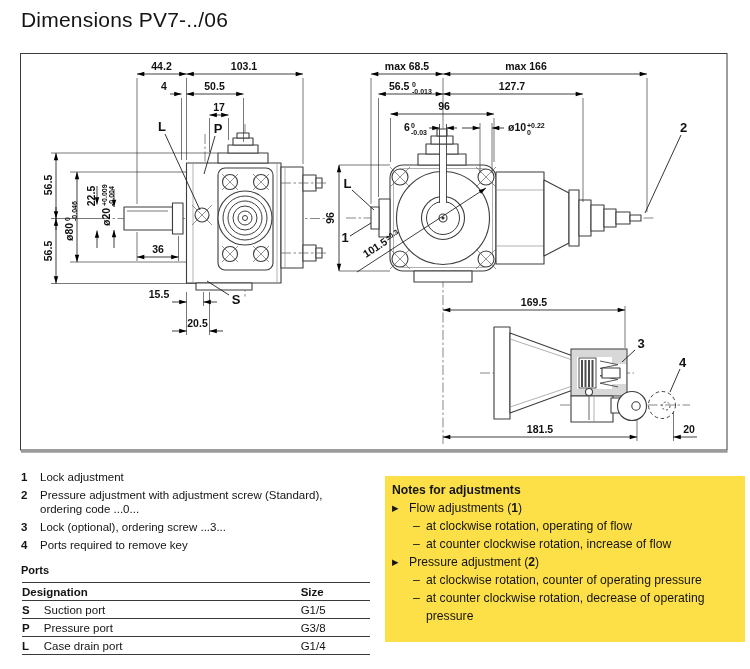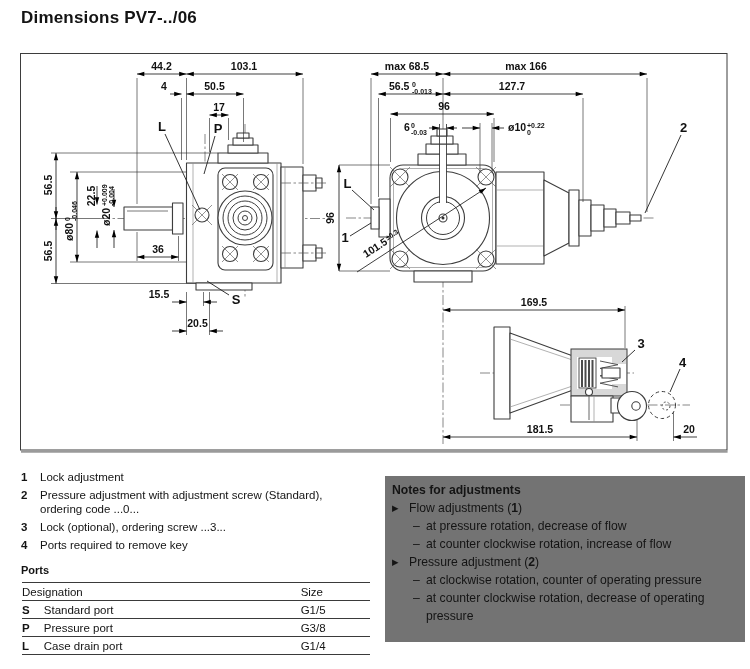--- a/index.html
+++ b/index.html
@@ -2,21 +2,21 @@
 <html><head>
 <meta charset="utf-8">
 <style>
   html,body{margin:0;padding:0;}
   body{
     width:750px;height:669px;position:relative;background:#fff;
     font-family:"Liberation Sans","DejaVu Sans",sans-serif;color:#141414;
     overflow:hidden;
   }
   .abs{position:absolute;}
-  .title{left:21px;top:8px;font-size:17px;font-weight:bold;letter-spacing:.2px;}
+  .title{left:21px;top:8px;font-size:21px;font-weight:normal;letter-spacing:.2px;}
   svg{position:absolute;left:0;top:0;}
   svg text{font-family:"Liberation Sans","DejaVu Sans",sans-serif;fill:#111;}
   .dt{font-size:10.5px;font-weight:bold;text-anchor:middle;}
   .dta{font-size:10.5px;font-weight:bold;text-anchor:start;}
   .tol{font-size:7px;font-weight:bold;}
   .lbl{font-size:13px;font-weight:bold;text-anchor:middle;}
   .o1{fill:#fff;stroke:#3d3d3d;stroke-width:1.1;stroke-linejoin:round;}
   .o2{fill:none;stroke:#8f8f8f;stroke-width:.7;}
   .o3{fill:#d8d8d8;stroke:#3d3d3d;stroke-width:1;}
   .ext{stroke:#2e2e2e;stroke-width:.65;fill:none;}
@@ -28,26 +28,26 @@
   
   .legend{left:21px;top:470px;width:330px;}
   .lg-row{display:flex;font-size:11.5px;line-height:14px;margin-bottom:4px;}
   .lg-num{width:19px;font-weight:bold;flex:0 0 19px;}
   .lg-text{flex:1;}
   
   .ports-head{left:21px;top:564px;font-size:11px;font-weight:bold;}
   .ports{left:22px;top:582px;}
   table{border-collapse:collapse;width:348px;font-size:11.5px;border-top:1.5px solid #3a3a3a;}
   th,td{text-align:left;padding:2.5px 2px 2.5px 0;}
-  th{border-bottom:1.5px solid #3a3a3a;font-weight:normal;}
+  th{border-bottom:1.5px solid #3a3a3a;font-weight:bold;}
   td{border-bottom:1.2px solid #3a3a3a;}
   .col-key{width:20px;font-weight:bold;}
   .col-size{width:68px;}
   
-  .notes{left:385px;top:476px;width:360px;height:166px;background:#737373;
+  .notes{left:385px;top:476px;width:360px;height:166px;background:#fde047;
          box-sizing:border-box;padding:5px 8px 6px 7px;font-size:12.2px;}
   .notes-head{font-weight:bold;line-height:18px;}
   .note-row{display:flex;line-height:18px;}
   .nb{width:17px;flex:0 0 17px;font-size:8.5px;line-height:18px;}
   .nt{flex:1;}
   .note-sub{display:flex;line-height:18px;margin-left:21px;}
   .nd{width:13px;flex:0 0 13px;}
   .ns{flex:1;}
 </style>
 </head>
@@ -386,21 +386,21 @@
       </colgroup>
     <thead>
       <tr>
         <th colspan="2">Designation</th>
         <th>Size</th>
       </tr>
     </thead>
     <tbody>
       <tr>
         <td class="col-key">S</td>
-        <td>Standard port</td>
+        <td>Suction port</td>
         <td class="col-size">G1/5</td>
       </tr>
       <tr>
         <td class="col-key">P</td>
         <td>Pressure port</td>
         <td class="col-size">G3/8</td>
       </tr>
       <tr>
         <td class="col-key">L</td>
         <td>Case drain port</td>
@@ -411,21 +411,21 @@
 </div>
 
 <div class="abs notes">
   <div class="notes-head">Notes for adjustments</div>
   <div class="note-row">
     <span class="nb">▶</span>
     <span class="nt"><span>Flow adjustments (</span><b>1</b><span>)</span></span>
   </div>
   <div class="note-sub">
     <span class="nd">–</span>
-    <span class="ns">at pressure rotation, decrease of flow</span>
+    <span class="ns">at clockwise rotation, operating of flow</span>
   </div>
   <div class="note-sub">
     <span class="nd">–</span>
     <span class="ns">at counter clockwise rotation, increase of flow</span>
   </div>
   <div class="note-row">
     <span class="nb">▶</span>
     <span class="nt"><span>Pressure adjustment (</span><b>2</b><span>)</span></span>
   </div>
   <div class="note-sub">

